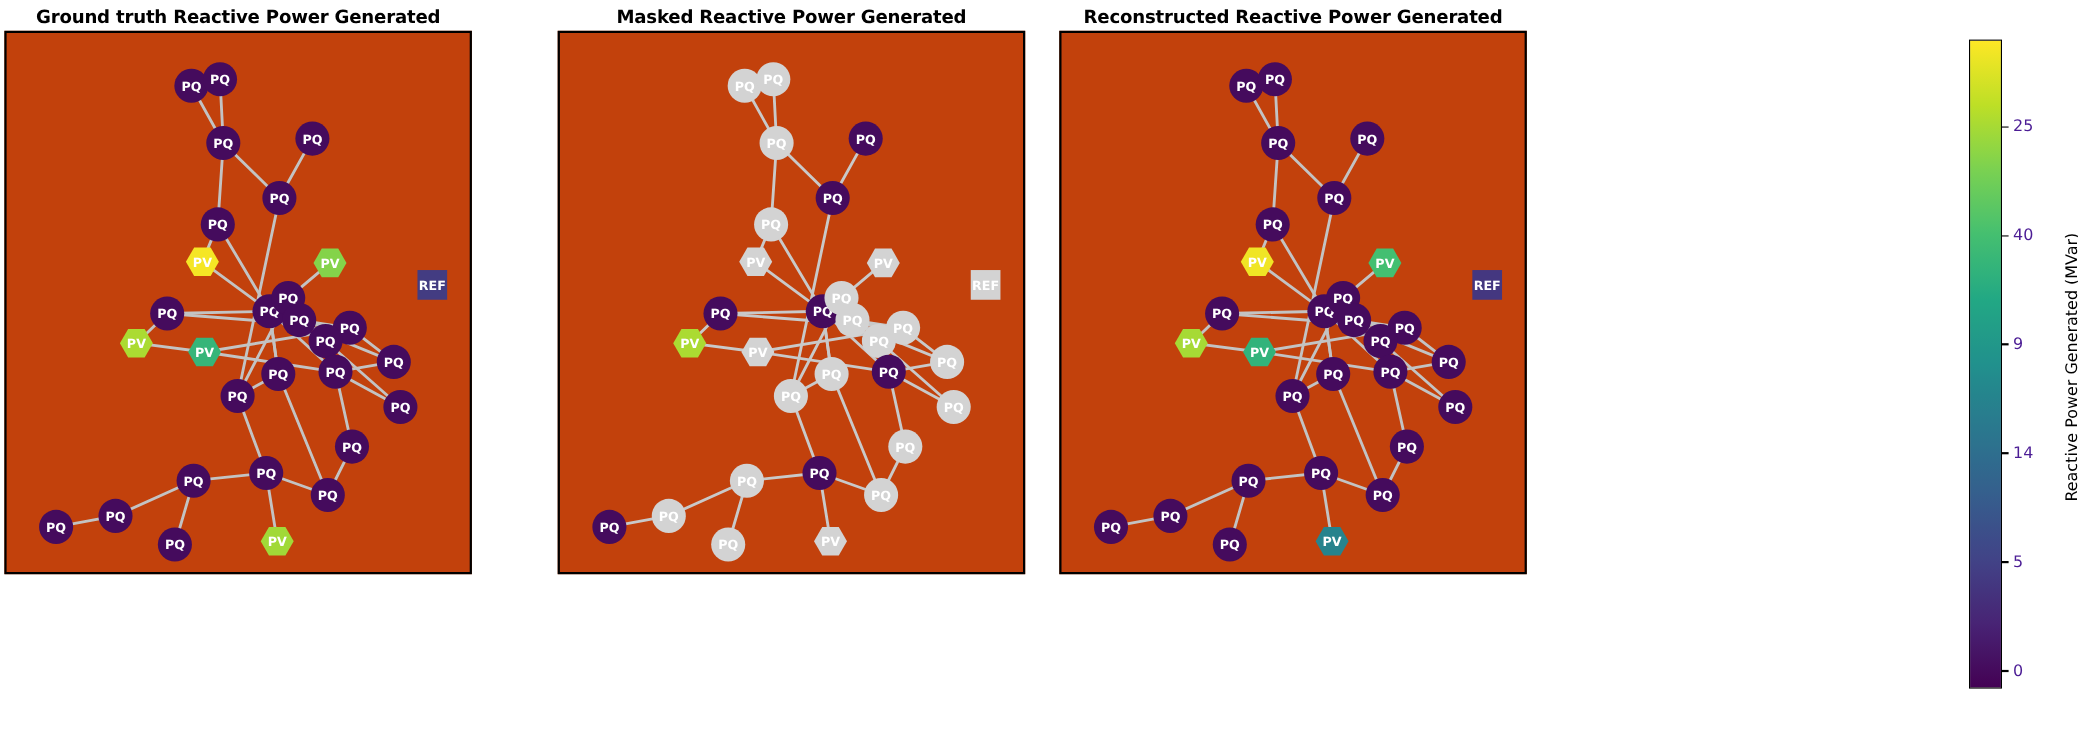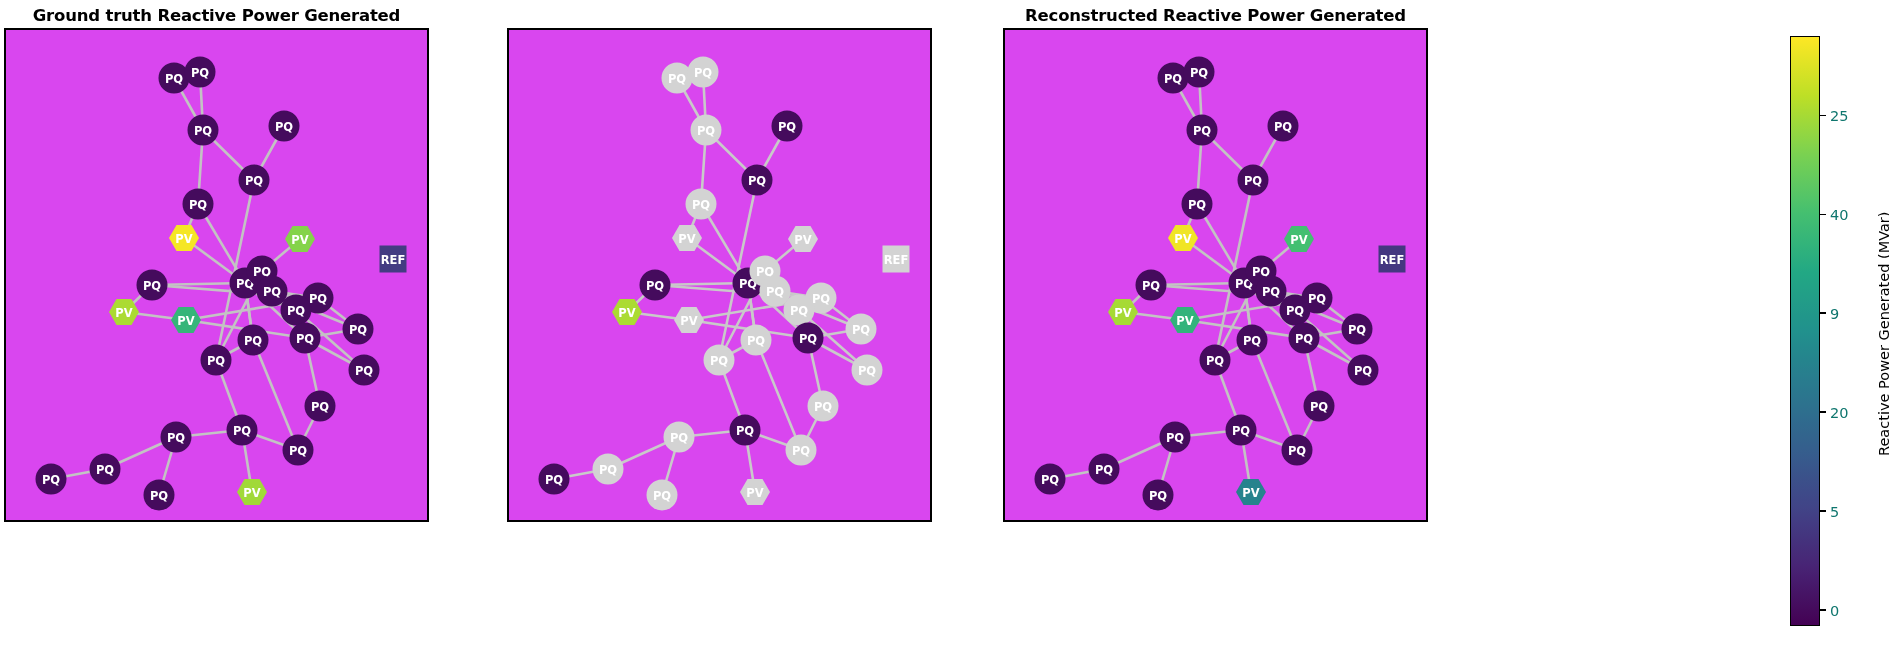--- a/index.html
+++ b/index.html
@@ -8,21 +8,21 @@
 
   .panel{position:absolute;top:0;height:668px;}
   .panel-title{
     position:absolute;left:0;right:0;top:0;height:30px;
     display:flex;align-items:center;justify-content:center;
     font-size:16.5px;font-weight:bold;color:#000;letter-spacing:-0.2px;
     white-space:nowrap;
   }
   .axes{
     position:absolute;left:0;top:28px;
-    border:2.2px solid #000;background:#d946ef;
+    border:2.2px solid #000;background:#c2410c;
     box-sizing:border-box;
   }
   .graph-svg{position:absolute;left:0;top:0;display:block;}
 
   .node-label{
     font-family:"DejaVu Sans","Liberation Sans",sans-serif;
     font-size:11.5px;font-weight:bold;fill:#ffffff;
     text-anchor:middle;dominant-baseline:central;
     paint-order:stroke;
   }
@@ -33,21 +33,21 @@
   #cbar-wrap{position:absolute;top:0;height:668px;}
   .cbar-rect{
     position:absolute;
     border:1px solid #000;
     box-sizing:border-box;
   }
   .cbar-ticks{position:absolute;}
   .cbar-tick{position:absolute;height:0;display:flex;align-items:center;}
   .cbar-tick .tickmark{display:block;width:6px;height:1.4px;background:#000;}
   .cbar-tick .ticklabel{
-    font-size:14.5px;color:#0f766e;margin-left:4px;line-height:1;
+    font-size:14.5px;color:#4c1d95;margin-left:4px;line-height:1;
     transform:translateY(0.5px);white-space:nowrap;
   }
   .cbar-axis-label{
     position:absolute;
     font-size:14.5px;color:#000;white-space:nowrap;
     transform-origin:0 0;
     transform:rotate(-90deg);
   }
 </style>
 </head>
@@ -222,20 +222,21 @@
             </g>
             <g>
               <path d="M261.00,462.00L253.50,474.99L238.50,474.99L231.00,462.00L238.50,449.01L253.50,449.01Z" fill="rgb(161,217,56)"></path>
               <text x="246" y="462.5" class="node-label">PV</text>
             </g>
           </g>
         </svg>
       </div>
     </div>
     <div class="panel" style="left: 507px; width: 425px;">
+      <div class="panel-title">Masked Reactive Power Generated</div>
       <div class="axes" style="width: 425px; height: 494px;">
         <svg class="graph-svg" width="425" height="494">
           <g>
             <line x1="168" y1="48" x2="197" y2="100" class="edge edge-masked"></line>
             <line x1="194" y1="42" x2="197" y2="100" class="edge edge-masked"></line>
             <line x1="197" y1="100" x2="192" y2="174" class="edge edge-masked"></line>
             <line x1="278" y1="96" x2="248" y2="150" class="edge edge-masked"></line>
             <line x1="248" y1="150" x2="197" y2="100" class="edge edge-masked"></line>
             <line x1="248" y1="150" x2="210" y2="330" class="edge edge-masked"></line>
             <line x1="192" y1="174" x2="178" y2="208" class="edge edge-masked"></line>
@@ -394,21 +395,21 @@
               <text x="153" y="465.5" class="node-label">PQ</text>
             </g>
             <g>
               <path d="M261.00,462.00L253.50,474.99L238.50,474.99L231.00,462.00L238.50,449.01L253.50,449.01Z" fill="#d3d3d3"></path>
               <text x="246" y="462.5" class="node-label">PV</text>
             </g>
           </g>
         </svg>
       </div>
     </div>
-    <div class="panel" style="left: 1003px; width: 425px;">
+    <div class="panel" style="left: 963px; width: 425px;">
       <div class="panel-title">Reconstructed Reactive Power Generated</div>
       <div class="axes" style="width: 425px; height: 494px;">
         <svg class="graph-svg" width="425" height="494">
           <g>
             <line x1="168" y1="48" x2="197" y2="100" class="edge"></line>
             <line x1="194" y1="42" x2="197" y2="100" class="edge"></line>
             <line x1="197" y1="100" x2="192" y2="174" class="edge"></line>
             <line x1="278" y1="96" x2="248" y2="150" class="edge"></line>
             <line x1="248" y1="150" x2="197" y2="100" class="edge"></line>
             <line x1="248" y1="150" x2="210" y2="330" class="edge"></line>
@@ -581,21 +582,21 @@
         <div class="cbar-tick" style="left: 1820px; top: 610.161px;">
           <span class="tickmark"></span>
           <span class="ticklabel">0</span>
         </div>
         <div class="cbar-tick" style="left: 1820px; top: 511.168px;">
           <span class="tickmark"></span>
           <span class="ticklabel">5</span>
         </div>
         <div class="cbar-tick" style="left: 1820px; top: 412.174px;">
           <span class="tickmark"></span>
-          <span class="ticklabel">20</span>
+          <span class="ticklabel">14</span>
         </div>
         <div class="cbar-tick" style="left: 1820px; top: 313.181px;">
           <span class="tickmark"></span>
           <span class="ticklabel">9</span>
         </div>
         <div class="cbar-tick" style="left: 1820px; top: 214.188px;">
           <span class="tickmark"></span>
           <span class="ticklabel">40</span>
         </div>
         <div class="cbar-tick" style="left: 1820px; top: 115.195px;">

